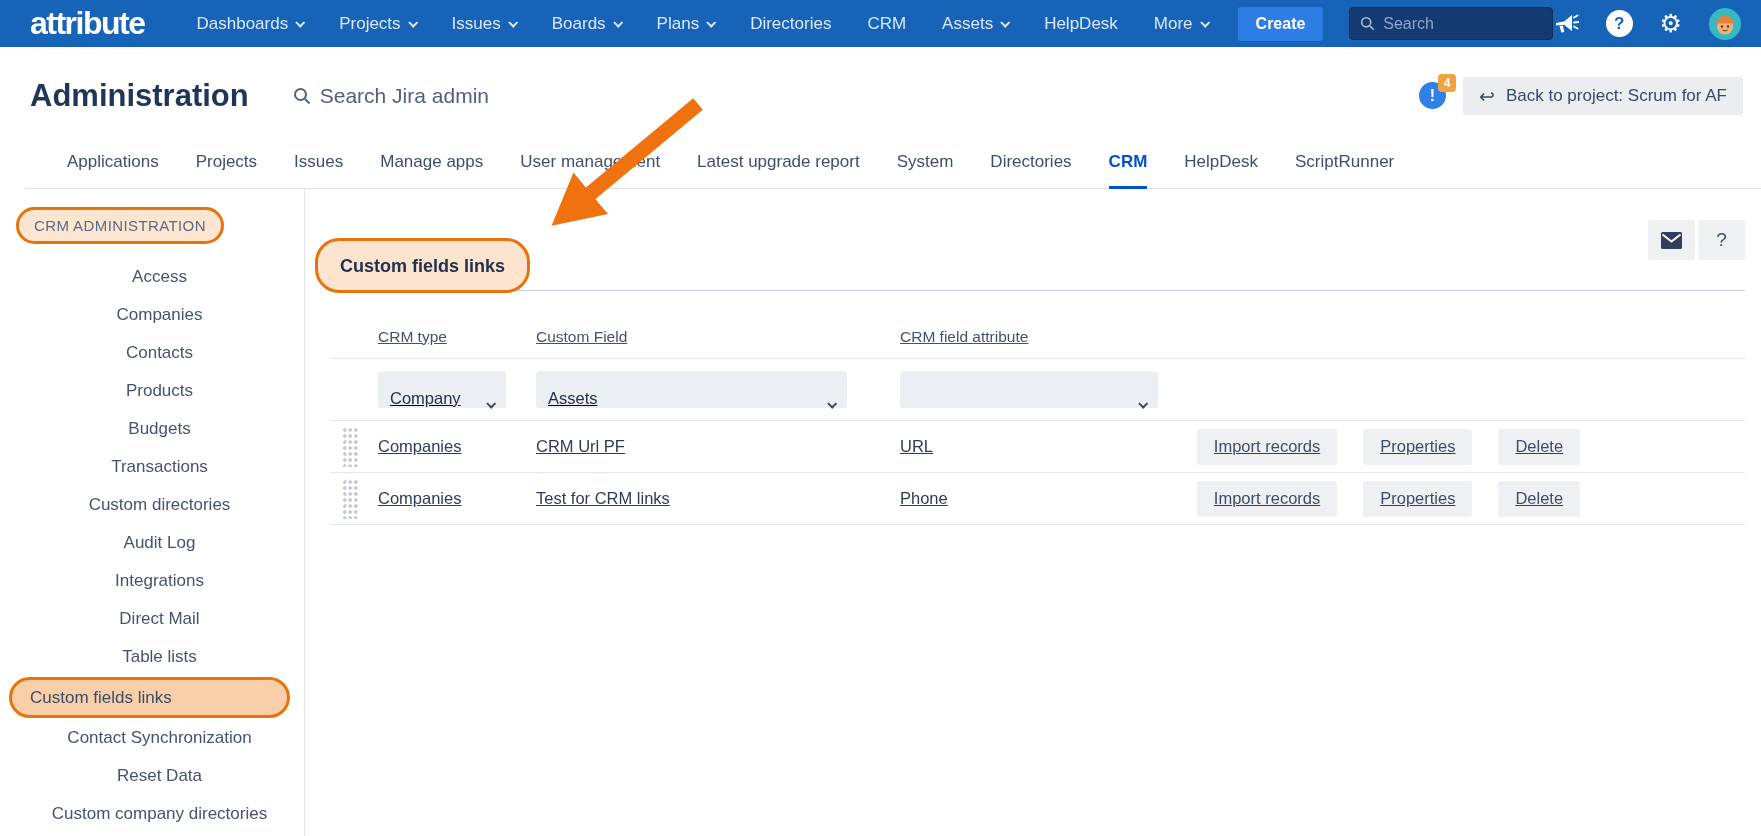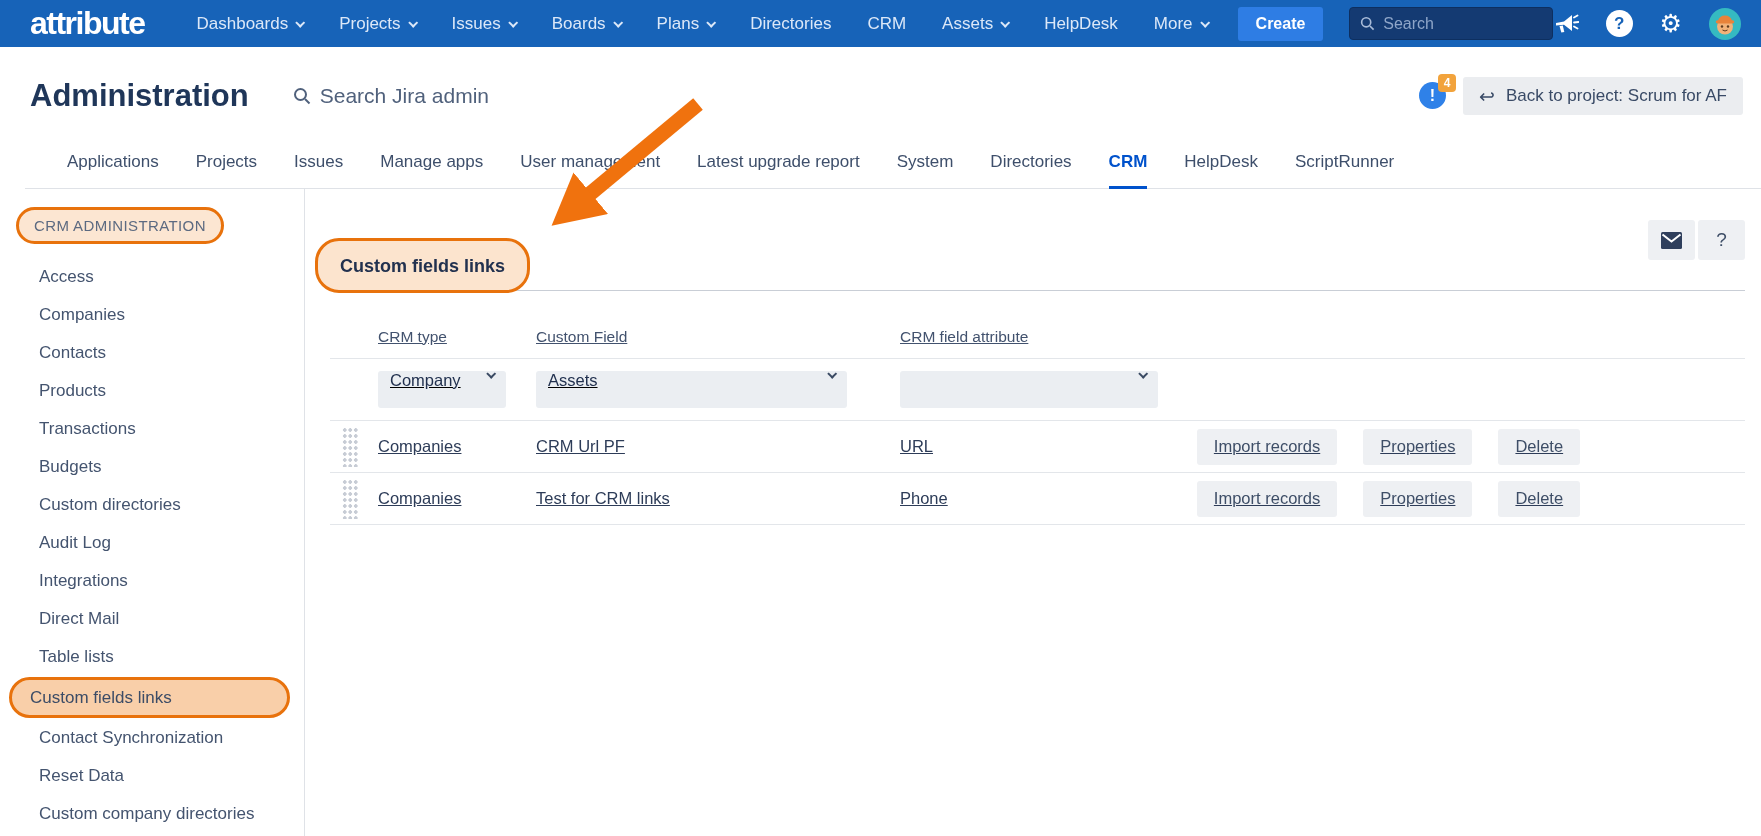--- a/index.html
+++ b/index.html
@@ -35,38 +35,38 @@
   
   .tabbar { display: flex; gap: 37px; padding: 0 42px; border-bottom: 1px solid #dfe2e7; font-size: 17px; color: #3e4f6b; align-items: flex-start; margin-left: 25px; }
   .tab { padding: 13px 0 14px; border-bottom: 3px solid transparent; margin-bottom: -1px; cursor: pointer; white-space: nowrap; }
   .tab.active { color: #0052cc; font-weight: bold; border-bottom-color: #0052cc; }
 
   
   .body-row { flex: 1; display: flex; overflow: hidden; }
   .sidebar { width: 305px; min-width: 305px; border-right: 1px solid #dfe2e7; padding-top: 18px; }
   .section-pill { display: inline-block; margin-left: 16px; border: 3px solid #e8720c; background: rgba(240,130,30,0.20); border-radius: 19px; padding: 7px 15px; font-size: 15px; letter-spacing: 0.4px; color: #5c6a81; }
   .side-list { margin-top: 14px; }
-  .side-item { height: 38px; line-height: 38px; padding-left: 39px; font-size: 17px; color: #44546f; cursor: pointer; white-space: nowrap; }
+  .side-item { height: 38px; line-height: 38px; padding-left: 15px; font-size: 17px; color: #44546f; cursor: pointer; white-space: nowrap; text-align: center; }
   .side-item-active { margin: 1px 14px 1px 9px; border: 3px solid #e8720c; background: rgba(240,130,30,0.38); border-radius: 21px; height: 41px; line-height: 35px; padding-left: 18px; width: 281px; font-size: 17px; color: #3c4c66; cursor: pointer; }
 
   .main { flex: 1; position: relative; padding: 0 16px 0 25px; }
   .mail-help { position: absolute; top: 31px; right: 16px; display: flex; gap: 3px; }
   .icon-btn { width: 47px; height: 40px; background: #eef0f3; border-radius: 3px; display: flex; align-items: center; justify-content: center; border: none; color: #3e4e67; font-size: 19px; cursor: pointer; }
 
   .content-header { position: relative; height: 122px; }
   .rule { position: absolute; left: 0; right: 0; top: 101px; border-top: 1px solid #c9ced6; }
   .title-pill { position: absolute; left: -15px; top: 49px; border: 3px solid #e8720c; background: rgba(240,130,30,0.22); border-radius: 24px; padding: 0 22px; height: 55px; line-height: 50px; font-size: 18px; font-weight: bold; color: #22314f; z-index: 2; }
 
   
   .crm-table { margin-top: 4px; }
   .trow { display: grid; grid-template-columns: 48px 158px 364px 290px 1fr; align-items: center; text-decoration: underline; }
   .thead { height: 44px; border-bottom: 1px solid #e3e6ea; color: #42526e; font-size: 15.5px; }
   .form-row { height: 62px; border-bottom: 1px solid #e3e6ea; }
   .data-row { height: 52px; border-bottom: 1px solid #e3e6ea; font-size: 16.5px; color: #2d3c58; }
-  .select { display: flex; align-items: flex-start; justify-content: space-between; background: #ebeef2; border-radius: 3px; height: 37px; padding: 0 12px; font-size: 16.5px; color: #22314f; cursor: pointer; }
+  .select { display: flex; align-items: flex-end; justify-content: space-between; background: #ebeef2; border-radius: 3px; height: 37px; padding: 0 12px; font-size: 16.5px; color: #22314f; cursor: pointer; }
   .select .chev { border-color: #3a4a63; margin-left: 10px; }
   .sel-type { width: 128px; }
   .sel-field { width: 311px; }
   .sel-attr { width: 258px; }
   .cell-add { display: flex; justify-content: flex-end; padding-right: 176px; }
   .cell-actions { display: flex; justify-content: center; gap: 26px; padding-right: 158px; }
   .btn-add { height: 37px; min-width: 56px; background: #0b53c5; color: #fff; font-weight: bold; font-size: 16.5px; border: none; border-radius: 3px; cursor: pointer; padding: 0 12px; }
   .btn-light { height: 36px; background: #eef0f3; border: none; border-radius: 3px; font-size: 16.5px; color: #3e4e67; padding: 0 17px; cursor: pointer; white-space: nowrap; }
   .drag { width: 16px; height: 40px; margin-left: 12px; background-image: radial-gradient(circle, #c7ccd5 1.6px, transparent 1.7px); background-size: 5.5px 6px; cursor: grab; }
 
@@ -184,22 +184,22 @@
 
   <div class="body-row">
 
     <div class="sidebar">
       <div class="section-pill">CRM ADMINISTRATION</div>
       <div class="side-list">
         <div class="side-item">Access</div>
         <div class="side-item">Companies</div>
         <div class="side-item">Contacts</div>
         <div class="side-item">Products</div>
+        <div class="side-item">Budgets</div>
         <div class="side-item">Transactions</div>
-        <div class="side-item">Budgets</div>
         <div class="side-item">Custom directories</div>
         <div class="side-item">Audit Log</div>
         <div class="side-item">Integrations</div>
         <div class="side-item">Direct Mail</div>
         <div class="side-item">Table lists</div>
         <div class="side-item-active">Custom fields links</div>
         <div class="side-item">Contact Synchronization</div>
         <div class="side-item">Reset Data</div>
         <div class="side-item">Custom company directories</div>
       </div>

